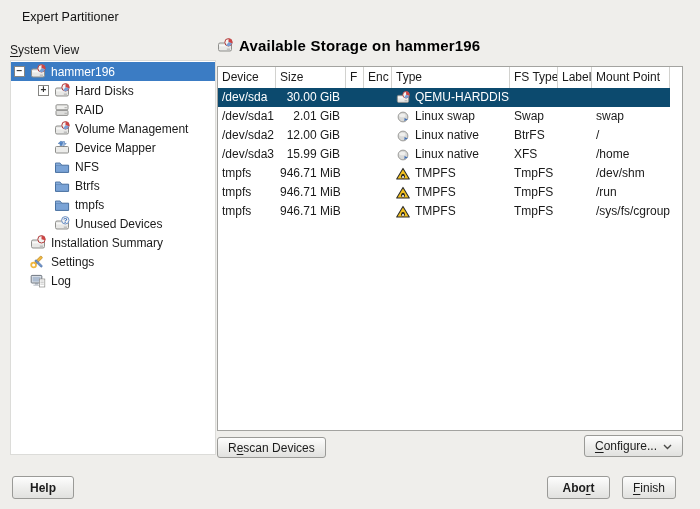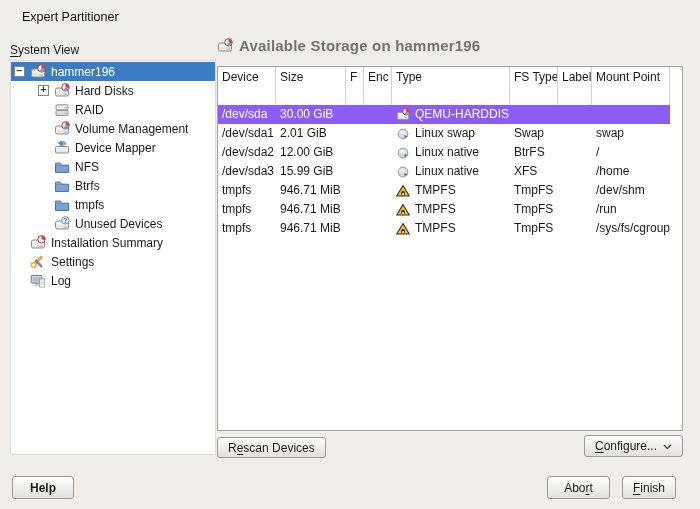--- a/index.html
+++ b/index.html
@@ -9,21 +9,21 @@
     font-family:"Liberation Sans", sans-serif;
     font-size:12px;color:#1a1a1a;
     -webkit-font-smoothing:antialiased;
   }
   .mn{text-decoration:underline;text-underline-offset:2px;}
 
   
   .app-title{position:absolute;left:22px;top:10px;font-size:12.5px;color:#111;}
   .sysview-label{position:absolute;left:10px;top:43px;font-size:12px;}
   .main-title{position:absolute;left:217px;top:37px;display:flex;align-items:center;gap:6px;}
-  .main-title .ttl{font-size:15px;font-weight:bold;color:#737373;letter-spacing:.2px;}
+  .main-title .ttl{font-size:15px;font-weight:bold;color:#000000;letter-spacing:.2px;}
 
   
   .sidebar{
     position:absolute;left:10px;top:60px;width:206px;height:395px;
     background:#ffffff;border:1px solid #dcdcd9;box-sizing:border-box;
     padding-top:1px;overflow:hidden;
   }
   .tree-item{display:flex;align-items:center;height:19px;gap:5px;padding-left:3px;white-space:nowrap;}
   .tree-item.lvl1{padding-left:27px;}
   .tree-item.selected{background:#3b7cc4;color:#fff;}
@@ -36,41 +36,41 @@
   .icon{display:inline-block;flex:0 0 auto;}
   .icon svg{display:block;}
   .i16{width:16px;height:16px;}
   .i14{width:14px;height:14px;}
 
   
   .table{
     position:absolute;left:217px;top:66px;width:466px;height:365px;
     background:#fff;border:1px solid #a3a3a0;box-sizing:border-box;overflow:hidden;
   }
-  .thead{display:grid;grid-template-columns:58px 70px 18px 28px 118px 48px 34px 78px 1fr;height:38px;background:#fff;}
+  .thead{display:grid;grid-template-columns:58px 70px 18px 28px 118px 48px 34px 78px 1fr;height:21px;background:#fff;}
   .hcell{border-right:1px solid #d2d2cf;padding:3px 3px 0 4px;white-space:nowrap;overflow:hidden;font-size:12px;color:#1a1a1a;}
   .hcell.filler{border-right:none;}
   .trow{display:grid;grid-template-columns:58px 70px 18px 28px 118px 48px 34px 78px 1fr;height:19px;align-items:center;}
   .cell{padding:0 3px 0 4px;white-space:nowrap;overflow:hidden;height:19px;line-height:19px;}
-  .size-cell{padding-right:6px;}
+  .size-cell{text-align:right;padding-right:6px;}
   .type-cell{display:flex;align-items:center;gap:5px;}
-  .trow.selected > .cell{background:#8b5cf6;color:#fff;}
+  .trow.selected > .cell{background:#0c4a6e;color:#fff;}
   .trow.selected > .cell.filler{background:transparent;}
 
   
   .btn{
     position:absolute;display:inline-flex;align-items:center;justify-content:center;gap:6px;
     font-family:"Liberation Sans", sans-serif;font-size:12px;color:#1c1c1c;
     background:linear-gradient(#fdfdfd,#ededeb 55%,#e1e1df);
     border:1px solid #9a9a97;border-radius:3px;padding:0 10px;height:22px;cursor:default;
   }
   .btn-rescan{left:217px;top:437px;height:21px;justify-content:center;}
   .btn-configure{top:435px;right:17px;}
   .btn-help{left:12px;top:476px;width:62px;height:23px;font-weight:bold;}
-  .btn-abort{left:547px;top:476px;width:63px;height:23px;}
+  .btn-abort{left:547px;top:476px;width:63px;height:23px;font-weight:bold;}
   .btn-finish{left:622px;top:476px;width:54px;height:23px;}
   .chev{display:inline-block;}
 </style>
 </head>
 <body>
 
 <div class="app-title">Expert Partitioner</div>
 
 <div class="sysview-label"><span class="mn">S</span><span>ystem View</span></div>
 

